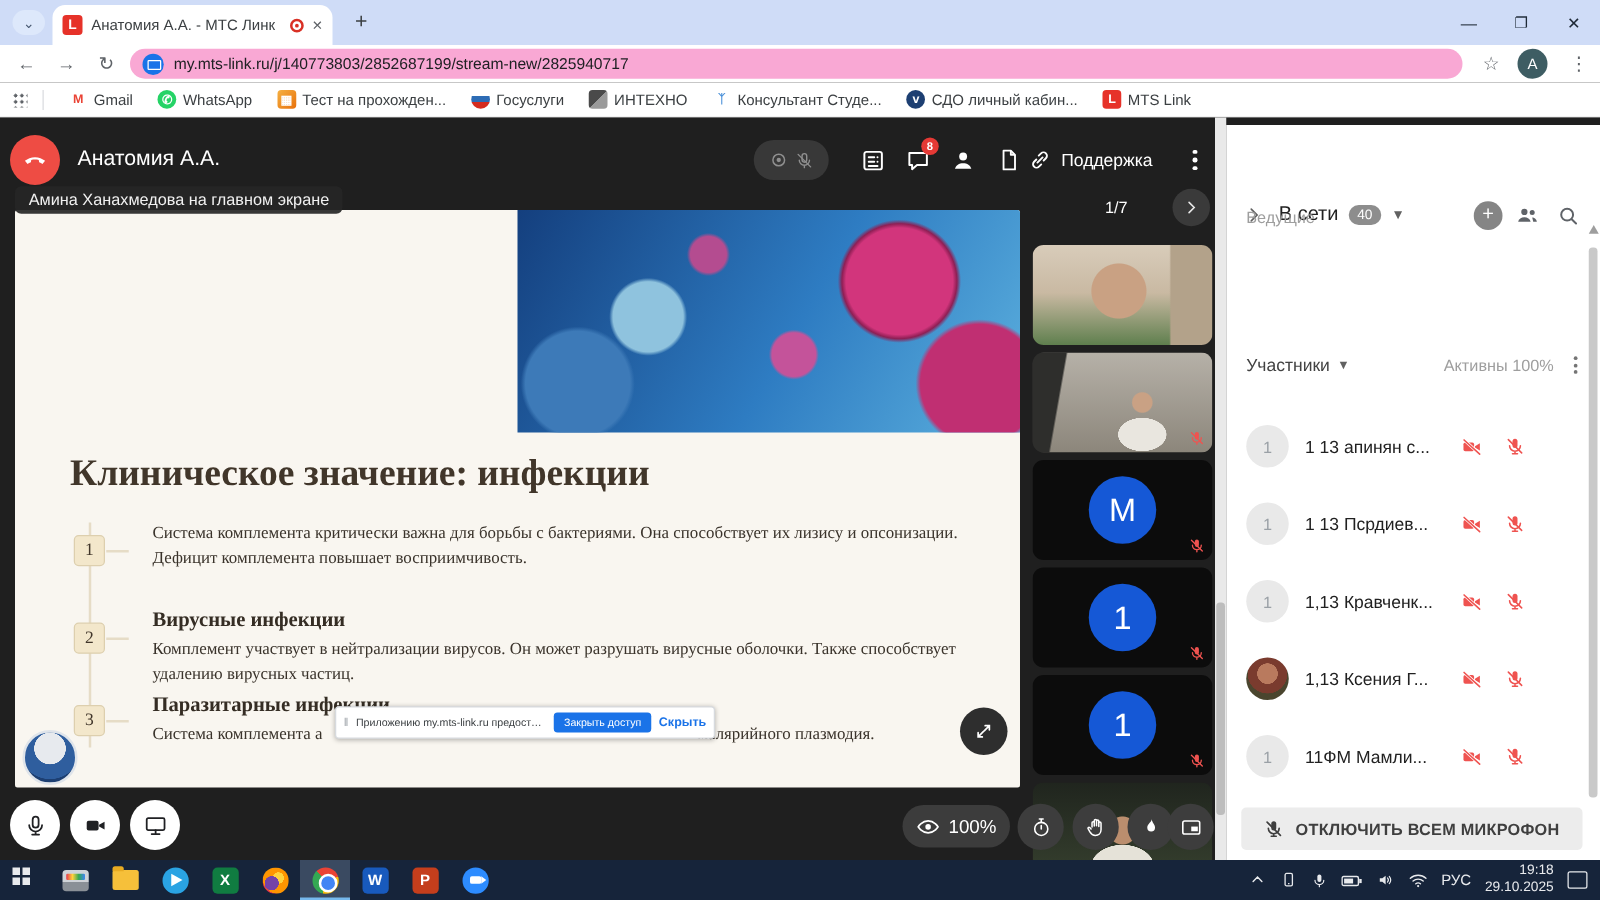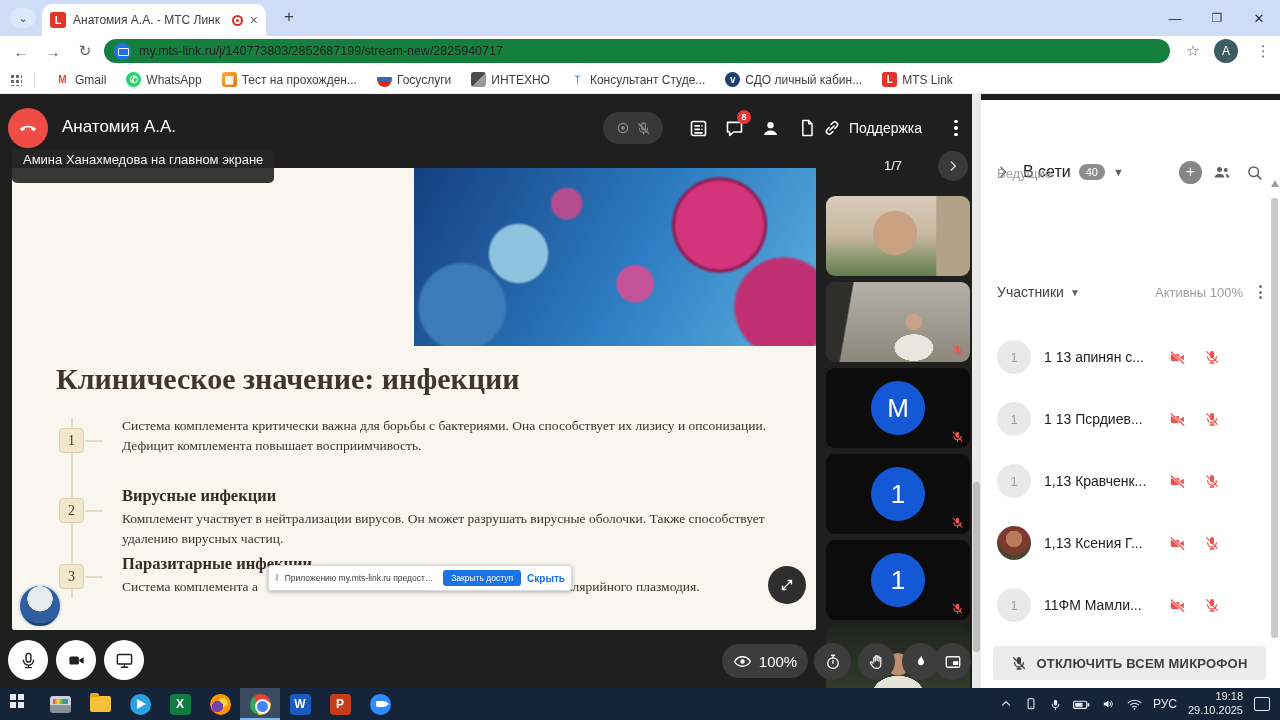--- a/index.html
+++ b/index.html
@@ -13,42 +13,42 @@
   #tab { position:absolute; left:42px; top:4px; width:224px; height:32px; background:#fff; border-radius:10px 10px 0 0; display:flex; align-items:center; padding:0 8px; gap:7px; }
   .favicon { width:16px; height:16px; border-radius:3px; background:#e63229; color:#fff; font-size:11px; font-weight:bold; display:flex; align-items:center; justify-content:center; flex:none; }
   #tab .t-title { font-size:12px; color:#3c4043; flex:1 1 auto; }
   .rec-dot { width:11px; height:11px; border:2px solid #d93025; border-radius:50%; position:relative; flex:none; }
   .rec-dot::after { content:""; position:absolute; left:2px; top:2px; width:3px; height:3px; background:#d93025; border-radius:50%; }
   #tab .t-close { color:#5f6368; font-size:14px; line-height:1; flex:none; }
   #newtab { position:absolute; left:278px; top:7px; color:#3c4043; font-size:17px; width:22px; height:22px; text-align:center; }
   .wctl { position:absolute; top:0; height:36px; width:42px; display:flex; align-items:center; justify-content:center; color:#1f2a37; font-size:13px; }
   #toolbar { position:absolute; top:36px; left:0; width:1280px; height:30px; background:#fff; }
   .navbtn { position:absolute; top:3px; width:26px; height:24px; display:flex; align-items:center; justify-content:center; font-size:15px; color:#5f6368; }
-  #omnibox { position:absolute; left:104px; top:3px; width:1066px; height:24px; border-radius:12px; background:#15803d; display:flex; align-items:center; padding:12px 10px; gap:8px; }
+  #omnibox { position:absolute; left:104px; top:3px; width:1066px; height:24px; border-radius:12px; background:#f9a8d4; display:flex; align-items:center; padding:12px 10px; gap:8px; }
   #site-badge { width:17px; height:17px; border-radius:50%; background:#1a73e8; position:relative; flex:none; }
   #site-badge::after { content:""; position:absolute; left:4px; top:5px; width:9px; height:6px; border:1.4px solid #fff; border-radius:1px; }
   #omnibox .url { font-size:12.5px; color:#202124; }
   #bookmarks { position:absolute; top:66px; left:0; width:1280px; height:28px; background:#fff; display:flex; align-items:center; padding:0 10px; gap:4px; border-bottom:1px solid #ededed; }
   #apps-grid { width:12px; height:12px; margin-right:6px; background:
      radial-gradient(circle, #5f6368 1.4px, transparent 1.5px) 0 0/5px 5px; flex:none; }
   .bm-sep { width:1px; height:16px; background:#dadce0; margin:0 8px 0 2px; }
   .bm { display:flex; align-items:center; gap:5px; font-size:12px; color:#3c4043; padding:0 8px; }
   .bm-ic { width:15px; height:15px; border-radius:3px; flex:none; display:flex; align-items:center; justify-content:center; font-size:10px; font-weight:bold; color:#fff; }
 
   
   #conf { position:absolute; top:94px; left:0; width:1280px; height:594px; background:#1f1f1f; }
   #hangup { position:absolute; left:8px; top:14px; width:40px; height:40px; border-radius:50%; background:#ee4c44; display:flex; align-items:center; justify-content:center; }
   #meet-title { position:absolute; left:62px; top:23px; color:#fff; font-size:17px; font-weight:500; }
   #status-pill { position:absolute; left:603px; top:18px; width:60px; height:32px; border-radius:16px; background:#383838; display:flex; align-items:center; justify-content:center; gap:5px; color:#8f8f8f; }
   .hdr-ic { position:absolute; top:20px; width:28px; height:28px; display:flex; align-items:center; justify-content:center; color:#fff; }
   #chat-badge { position:absolute; right:-3px; top:-4px; min-width:14px; height:14px; border-radius:7px; background:#e53935; color:#fff; font-size:9px; font-weight:bold; display:flex; align-items:center; justify-content:center; padding:0 3px; }
   #support { position:absolute; left:822px; top:20px; height:28px; display:flex; align-items:center; gap:7px; color:#fff; font-size:14px; }
   #kebab-hdr { position:absolute; left:944px; top:20px; width:24px; height:28px; display:flex; flex-direction:column; align-items:center; justify-content:center; gap:3px; }
   #kebab-hdr i { width:3.5px; height:3.5px; border-radius:50%; background:#fff; }
-  #toast { position:absolute; left:12px; top:55px; background:rgba(38,38,38,.92); color:#f1f1f1; font-size:13px; padding:3px 11px 16px; border-radius:5px; z-index:6; }
+  #toast { position:absolute; left:12px; top:55px; background:rgba(38,38,38,.92); color:#f1f1f1; font-size:13px; padding:3px 11px 4px; border-radius:5px; z-index:6; }
 
   
   #slide { position:absolute; left:12px; top:74px; width:804px; height:462px; background:#f9f6f0; border-radius:2px; overflow:hidden; }
   #slide-img { position:absolute; top:0; left:0; width:804px; height:178px; display:flex; }
   #img-l { width:402px; height:178px;
     background:
       radial-gradient(circle at 18% 30%, #ff9d2e 0 5%, rgba(255,130,30,.5) 9%, transparent 20%),
       radial-gradient(circle at 56% 12%, #ffb04a 0 4%, transparent 13%),
       radial-gradient(circle at 82% 68%, #53090buff 0, #530909 15%, transparent 16%),
       radial-gradient(circle at 80% 68%, #4e0606 0 14%, transparent 15%),

